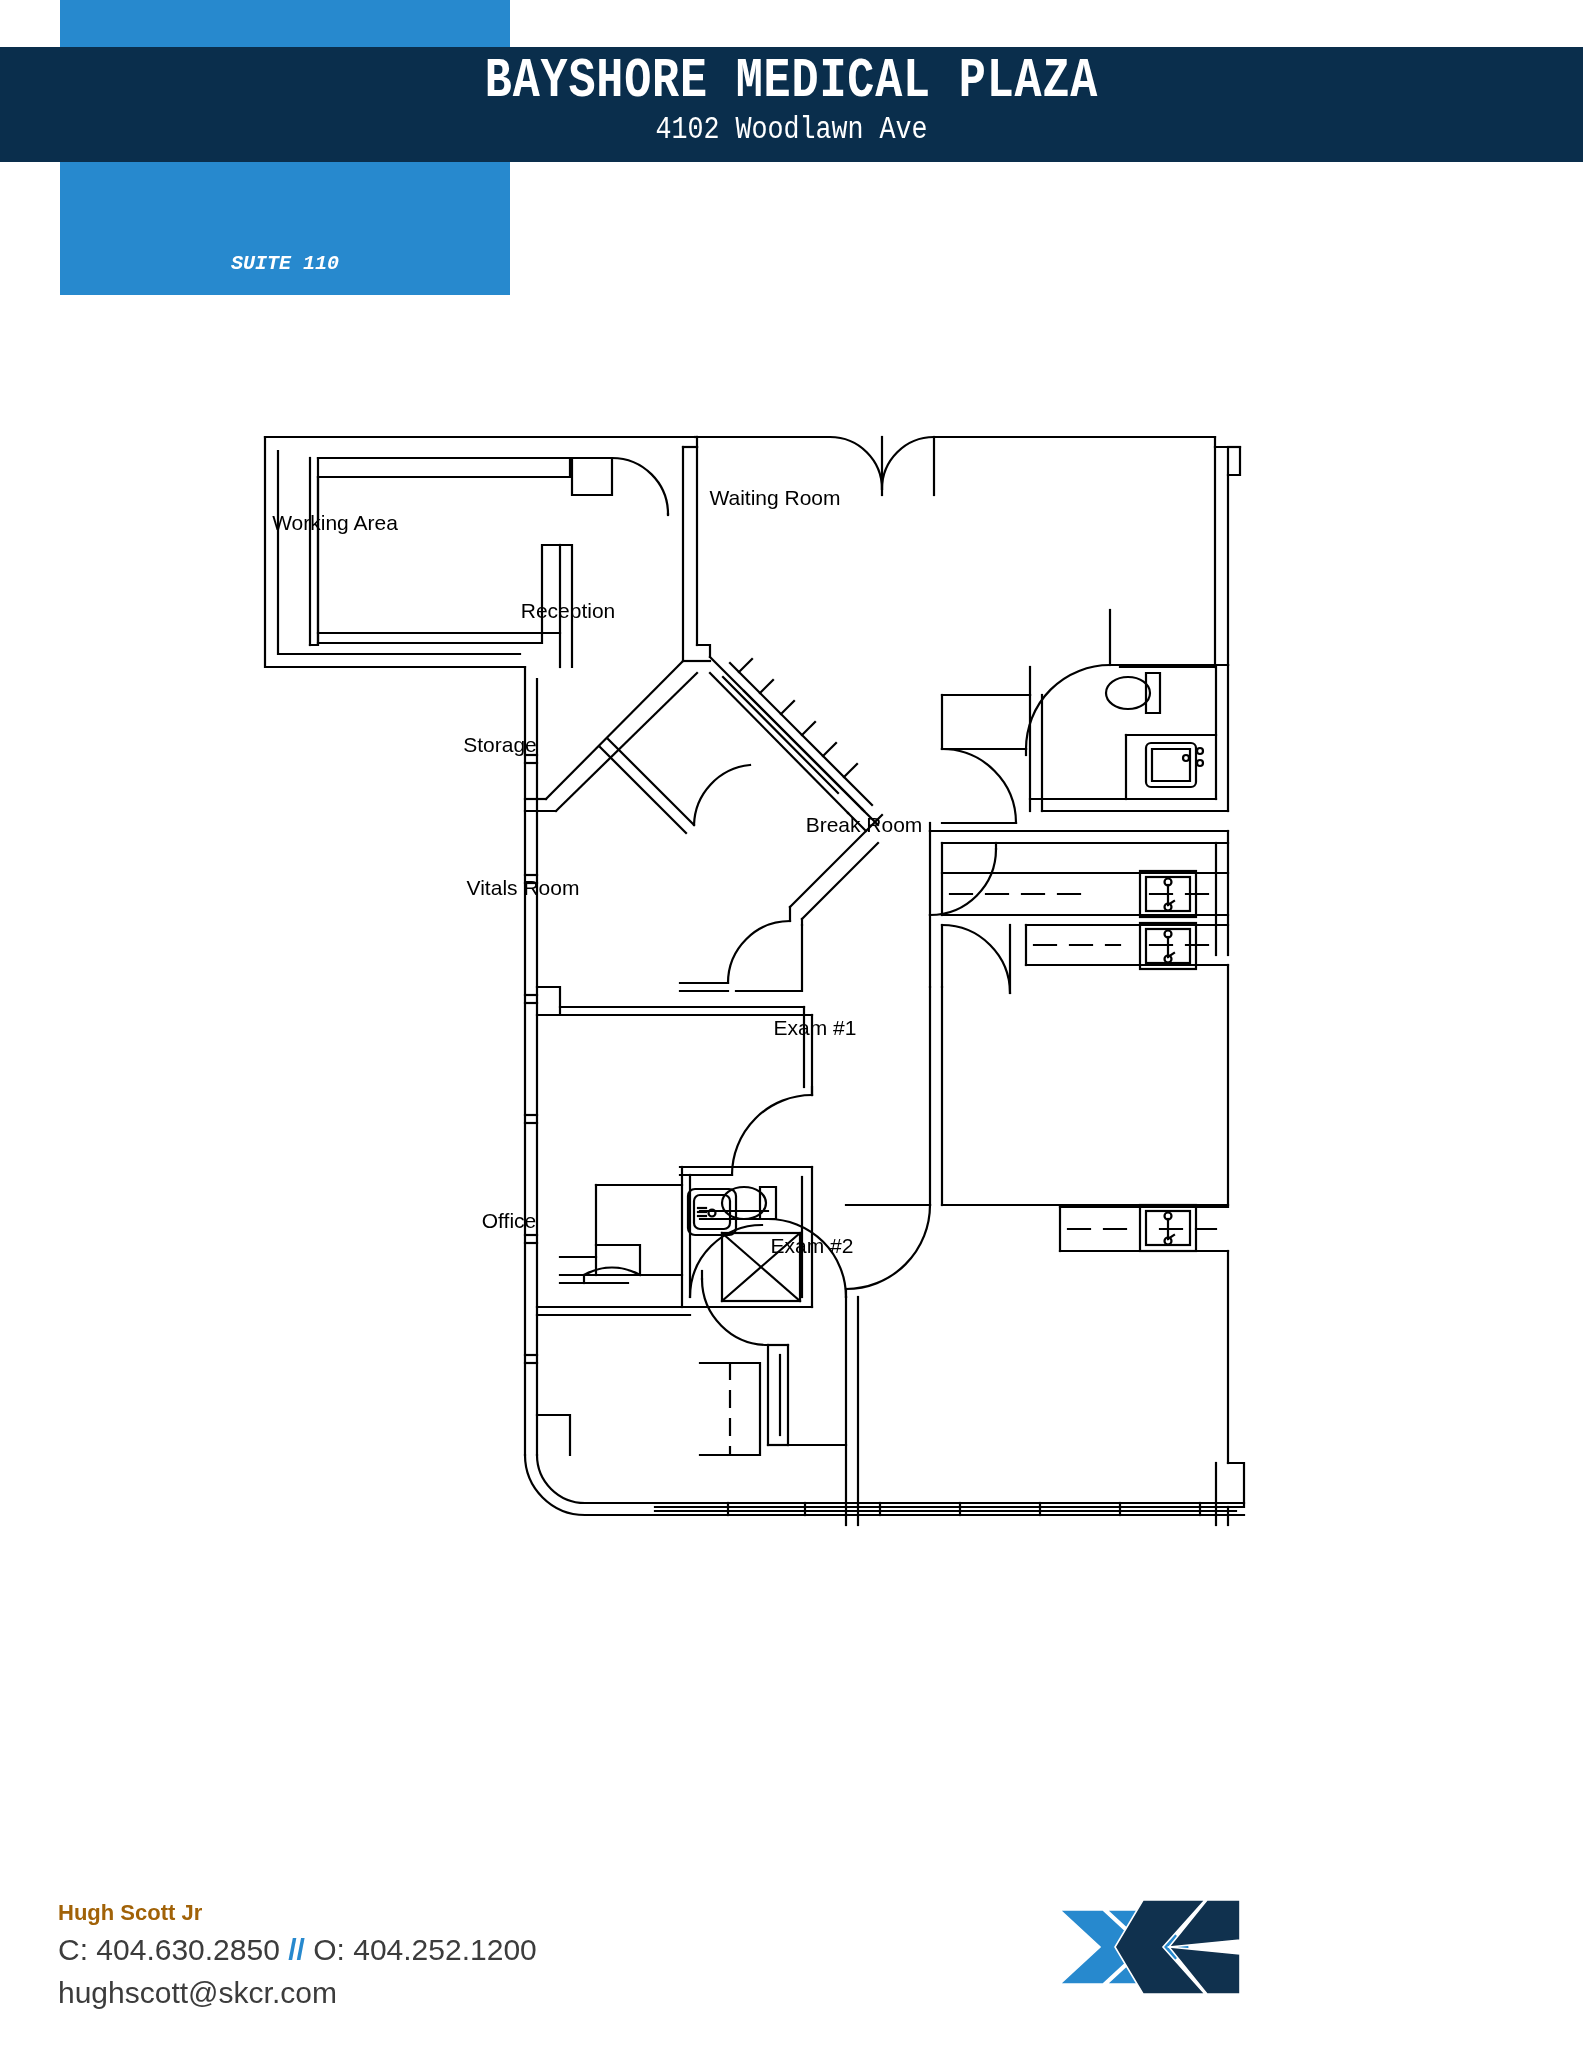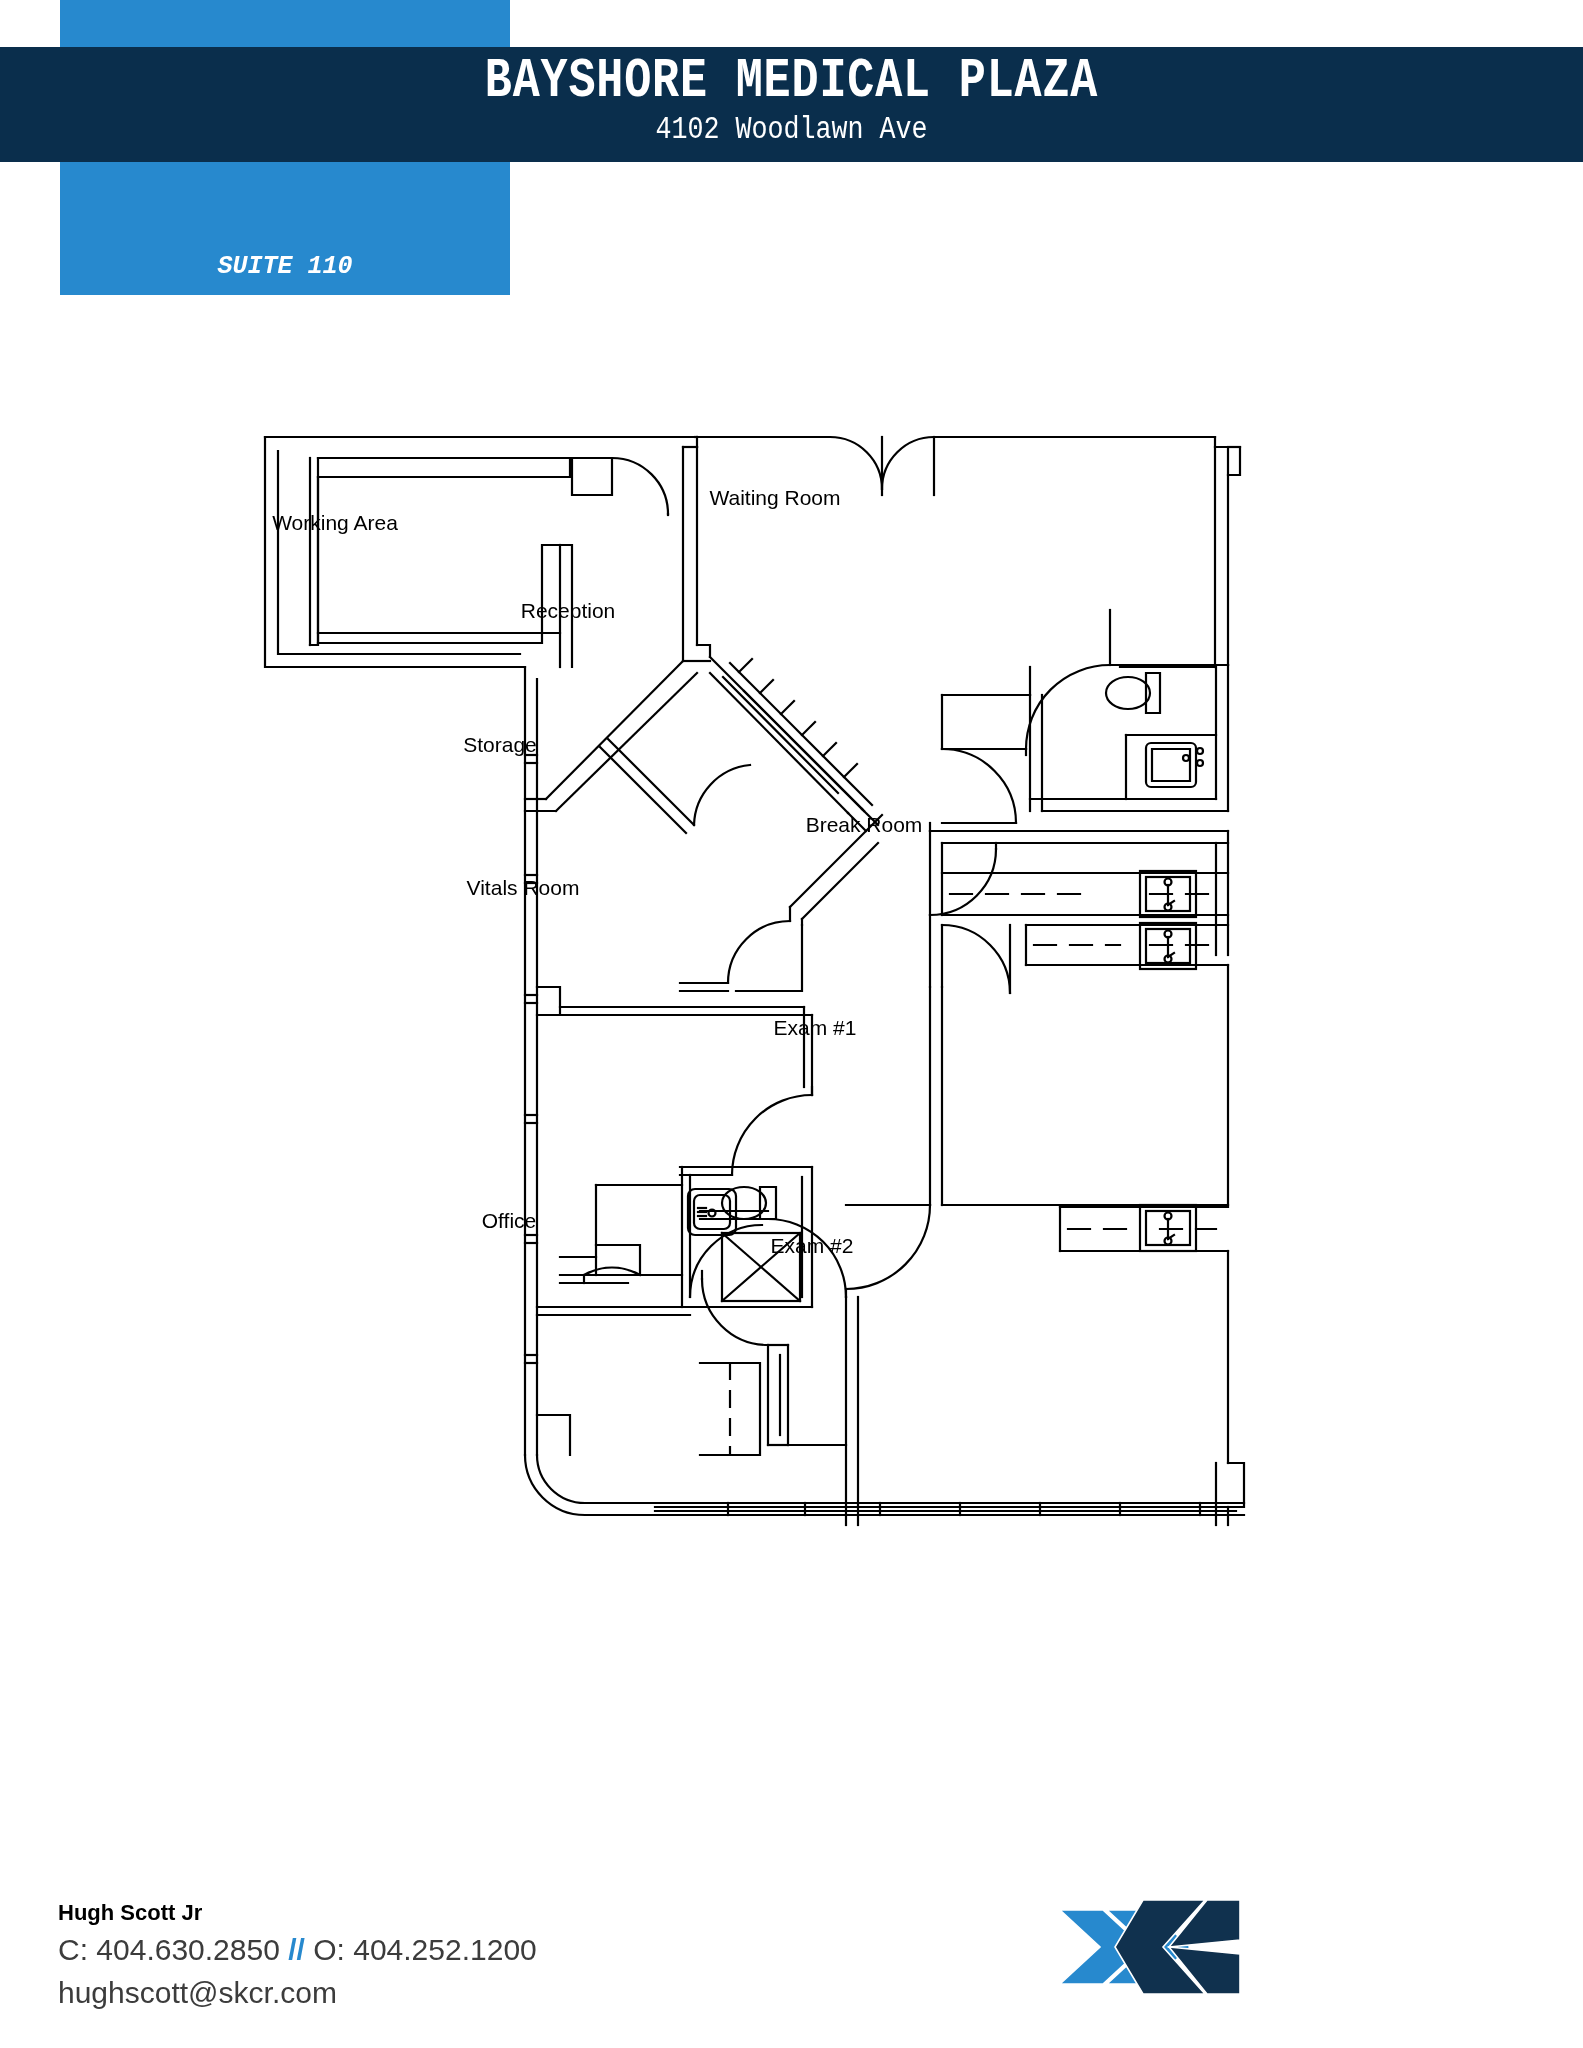--- a/index.html
+++ b/index.html
@@ -30,35 +30,35 @@
   #subtitle-text{
     position:absolute;left:0;top:112px;width:1583px;
     text-align:center;color:#ffffff;
     font-size:31px;font-weight:400;
     transform:scaleX(0.86);
     white-space:nowrap;
   }
   #suite-label{
     position:absolute;left:60px;top:252px;width:450px;
     text-align:center;color:#ffffff;
-    font-size:25px;font-weight:700;font-style:italic;
+    font-size:20px;font-weight:700;font-style:italic;
   }
   #suite-size{
     position:absolute;left:60px;top:300px;width:450px;
     text-align:center;color:#ffffff;
     font-size:31px;font-weight:700;font-style:italic;
   }
   
   #plan-wrap{position:absolute;left:0px;top:395px;width:1583px;height:1450px;}
   #plan-svg{display:block;}
   .rmlabel{font-family:"Liberation Sans",sans-serif;font-size:21px;fill:#000;}
   
   #footer{position:absolute;left:0;top:1880px;width:1583px;height:168px;}
   #contact{position:absolute;left:58px;top:18px;color:#3c3c3c;}
-  #contact .nm{font-size:22px;font-weight:700;color:#000000;line-height:1.35;}
+  #contact .nm{font-size:22px;font-weight:700;color:#a16207;line-height:1.35;}
   #contact .ln{font-size:30px;font-weight:400;color:#3c3c3c;line-height:1.45;white-space:nowrap;}
   #contact .slash{color:#2789CE;font-weight:700;}
   #logo{position:absolute;left:1055px;top:12px;width:470px;height:110px;}
   #logo-text{position:absolute;left:1205px;top:22px;}
 </style>
 </head>
 <body>
 
 <div id="header-block">
   <div id="suite-bar"></div>

